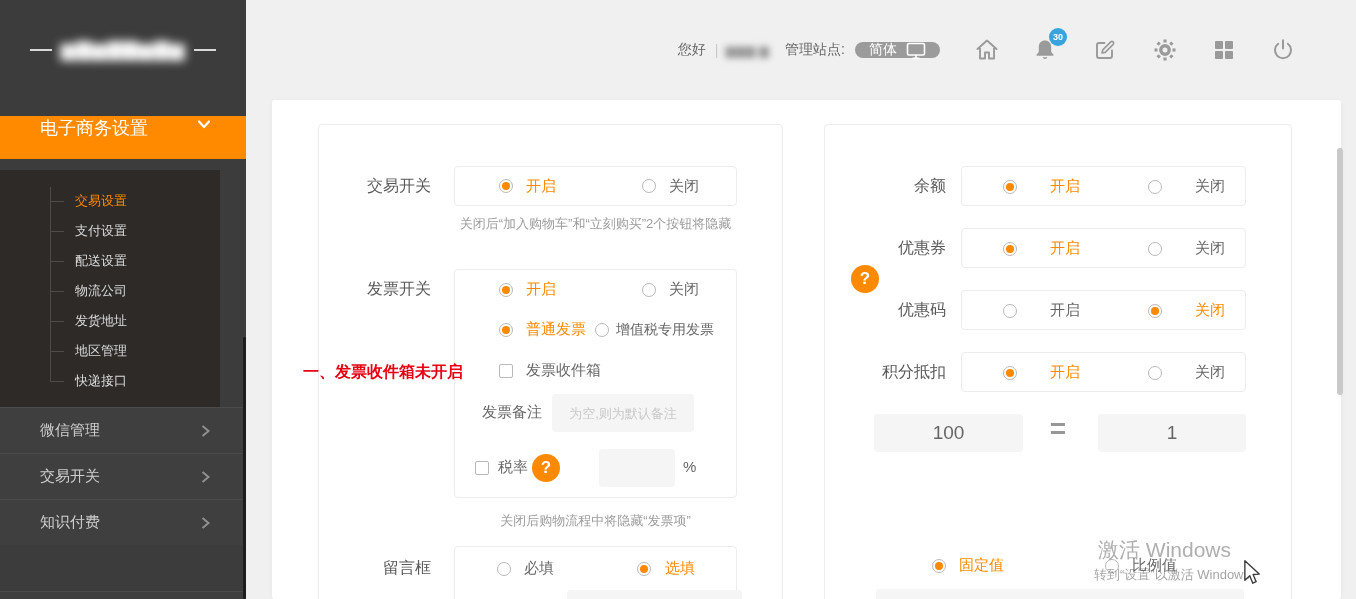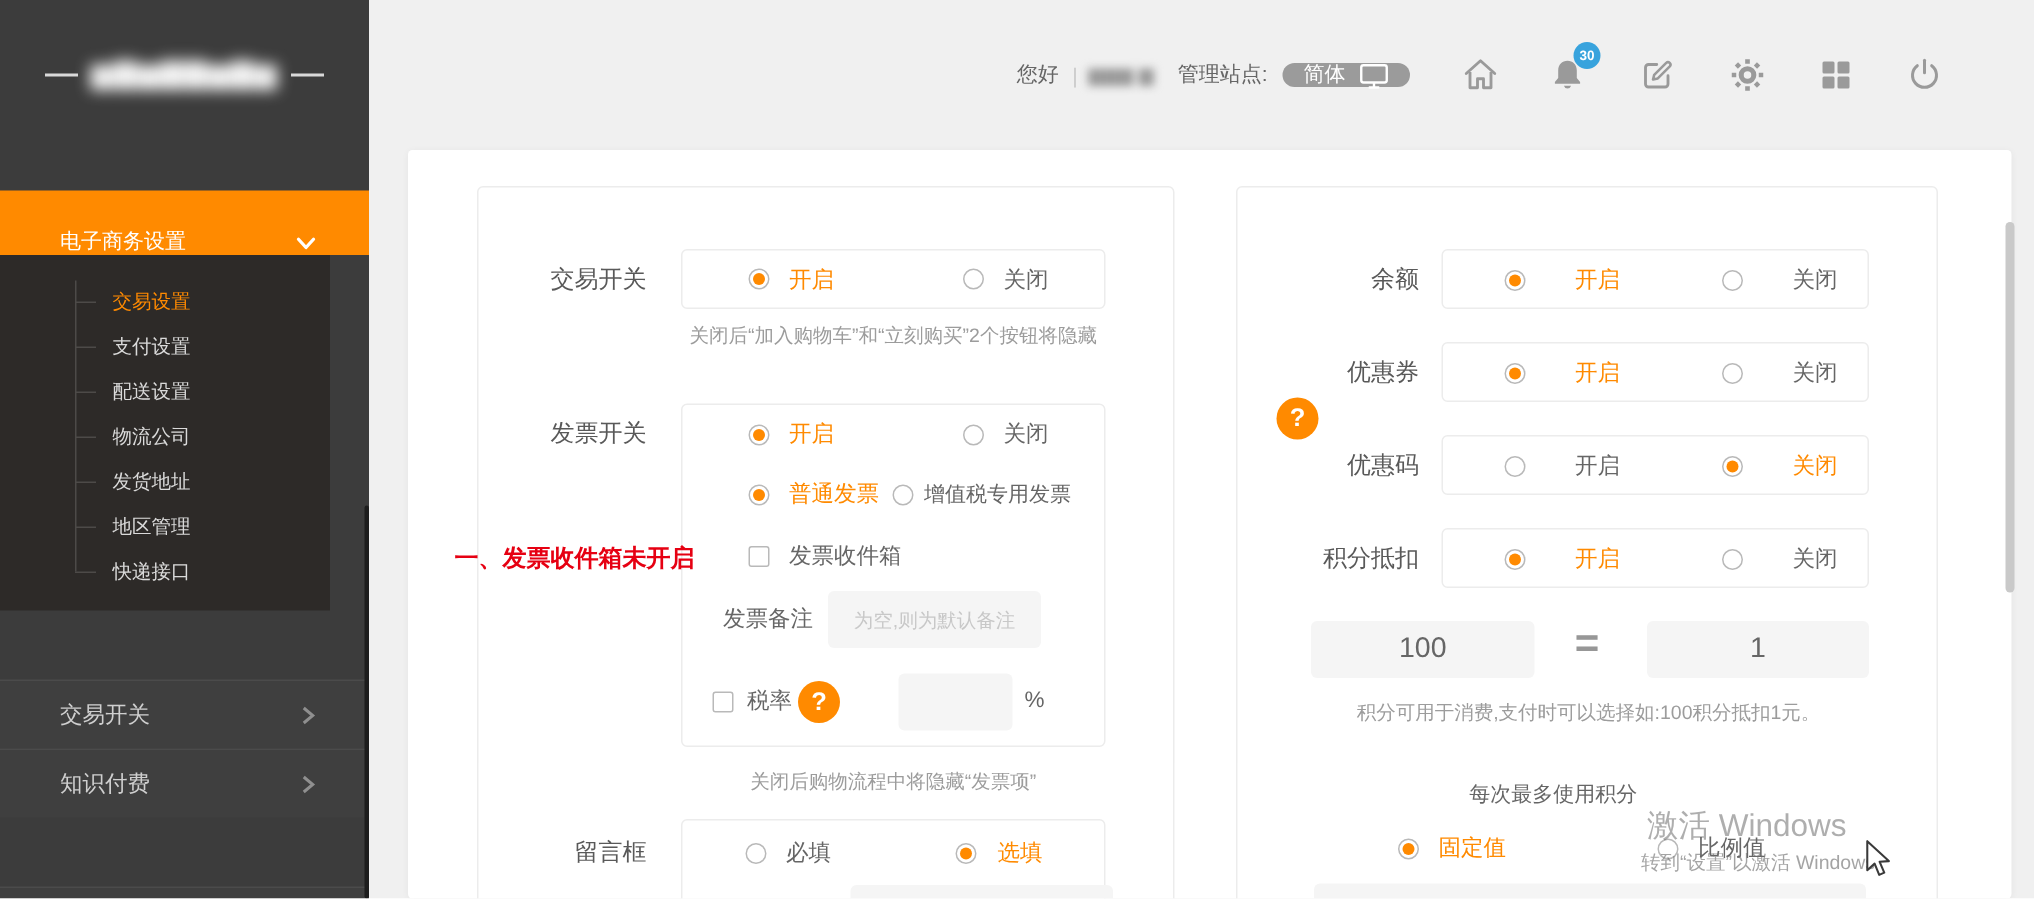--- a/index.html
+++ b/index.html
@@ -5,22 +5,22 @@
   * { box-sizing: border-box; margin: 0; padding: 0; }
   html,body { width:1356px; height:599px; }
   body { font-family: "Liberation Sans", "DejaVu Sans", sans-serif; }
   .stage { position:relative; width:1356px; height:599px; background:#f0f0f0; overflow:hidden; }
 
   
   .sidebar { position:absolute; left:0; top:0; width:246px; height:599px; background:#3c3c3c; }
   .logo { position:absolute; top:38px; left:0; width:246px; display:flex; align-items:center; justify-content:center; gap:9px; }
   .dash { width:22px; height:2px; background:#d9d9d9; }
   .logo-blur { filter:blur(5px); color:#fafafa; font-size:19px; font-weight:bold; letter-spacing:1px; white-space:nowrap; }
-  .menu-active { position:absolute; top:127px; left:0; width:246px; height:43px; background:#ff8a00; color:#fff;
-                 font-size:14px; display:flex; align-items:flex-end; padding-left:40px; cursor:pointer; }
+  .menu-active { position:absolute; top:116px; left:0; width:246px; height:43px; background:#ff8a00; color:#fff;
+                 font-size:18px; display:flex; align-items:flex-start; padding-left:40px; cursor:pointer; }
   .menu-active svg { position:absolute; right:34px; }
   .submenu { position:absolute; top:170px; left:0; width:220px; height:237px; background:#2d2a28; }
   .tree-line { position:absolute; left:50px; top:17px; width:1px; height:194px; background:#4d4a48; }
   .sub-item { position:absolute; left:75px; height:30px; line-height:30px; font-size:13px; color:#dadada; cursor:pointer; white-space:nowrap; }
   .sub-item .tick { position:absolute; left:-25px; top:15px; width:14px; height:1px; background:#4d4a48; }
   .sub-item.active { color:#ff8a00; }
   .group-row { position:absolute; left:0; width:246px; height:46px; background:#3f3f3f; border-top:1px solid #4b4b4b;
                color:#cfcfcf; font-size:15px; display:flex; align-items:center; padding-left:40px; cursor:pointer; }
   .group-row svg { position:absolute; right:34px; }
   .side-bottom { position:absolute; left:0; top:591px; width:246px; height:8px; background:#3f3f3f; border-top:1px solid #4b4b4b; }
@@ -90,20 +90,26 @@
       <div class="tree-line"></div>
       <div class="sub-item active" style="top:16px"><span class="tick"></span><span>交易设置</span></div>
       <div class="sub-item" style="top:46px"><span class="tick"></span><span>支付设置</span></div>
       <div class="sub-item" style="top:76px"><span class="tick"></span><span>配送设置</span></div>
       <div class="sub-item" style="top:106px"><span class="tick"></span><span>物流公司</span></div>
       <div class="sub-item" style="top:136px"><span class="tick"></span><span>发货地址</span></div>
       <div class="sub-item" style="top:166px"><span class="tick"></span><span>地区管理</span></div>
       <div class="sub-item" style="top:196px"><span class="tick"></span><span>快递接口</span></div>
     </nav>
 
+    <div class="group-row" style="top:407px">
+      <span>微信管理</span>
+      <svg width="14" height="14" viewBox="0 0 14 14">
+          <polyline points="4.5,2 10.5,7 4.5,12" fill="none" stroke="#8f8f8f" stroke-width="2"></polyline>
+        </svg>
+    </div>
     <div class="group-row" style="top:453px">
       <span>交易开关</span>
       <svg width="14" height="14" viewBox="0 0 14 14">
           <polyline points="4.5,2 10.5,7 4.5,12" fill="none" stroke="#8f8f8f" stroke-width="2"></polyline>
         </svg>
     </div>
     <div class="group-row" style="top:499px">
       <span>知识付费</span>
       <svg width="14" height="14" viewBox="0 0 14 14">
           <polyline points="4.5,2 10.5,7 4.5,12" fill="none" stroke="#8f8f8f" stroke-width="2"></polyline>
@@ -263,23 +269,21 @@
       <div class="ibox" style="left:136px;top:227px;width:285px;height:40px">
         <span class="radio sel" style="left:41px;top:13px"></span>
         <span class="rlabel on" style="left:88px;top:10px">开启</span>
         <span class="radio" style="left:186px;top:13px"></span>
         <span class="rlabel" style="left:233px;top:10px">关闭</span>
       </div>
 
       <input class="ghost-input num-input" style="left: 49px; top: 289px; width: 149px; height: 38px;" value="100">
       <span class="equals" style="left:213px;top:288px;width:40px">=</span>
       <input class="ghost-input num-input" style="left: 273px; top: 289px; width: 148px; height: 38px;" value="1">
-      <div class="hint" style="left:24px;top:339px;width:420px">积分可用于消费,支付时可以选择如:100积分抵扣1元。</div>
-
-      <div class="center-label" style="left:0;top:396px;width:421px">每次最多使用积分</div>
+
       <span class="radio sel" style="left:107px;top:434px"></span>
       <span class="rlabel on" style="left:134px;top:431px">固定值</span>
       <span class="radio" style="left:280px;top:434px"></span>
       <span class="rlabel" style="left:307px;top:431px">比例值</span>
       <div class="ghost-box" style="left:51px;top:464px;width:368px;height:34px"></div>
     </section>
   </main>
 
   <div class="annotation">一、发票收件箱未开启</div>
 

